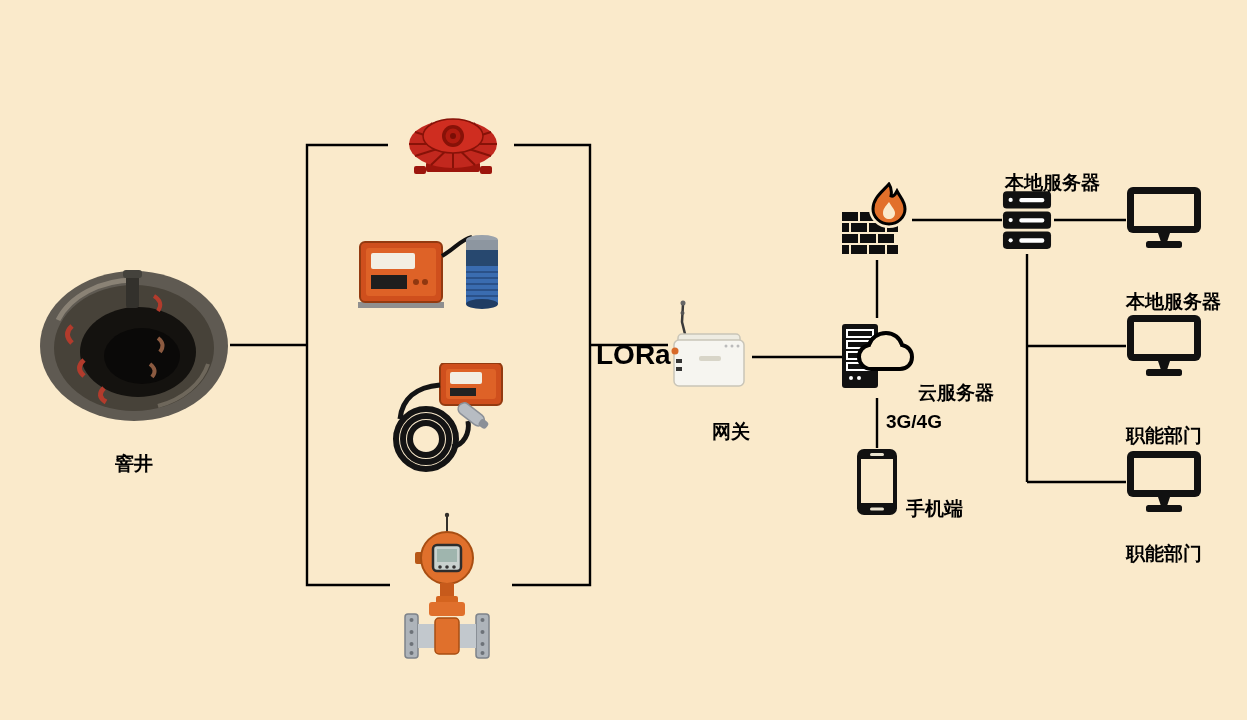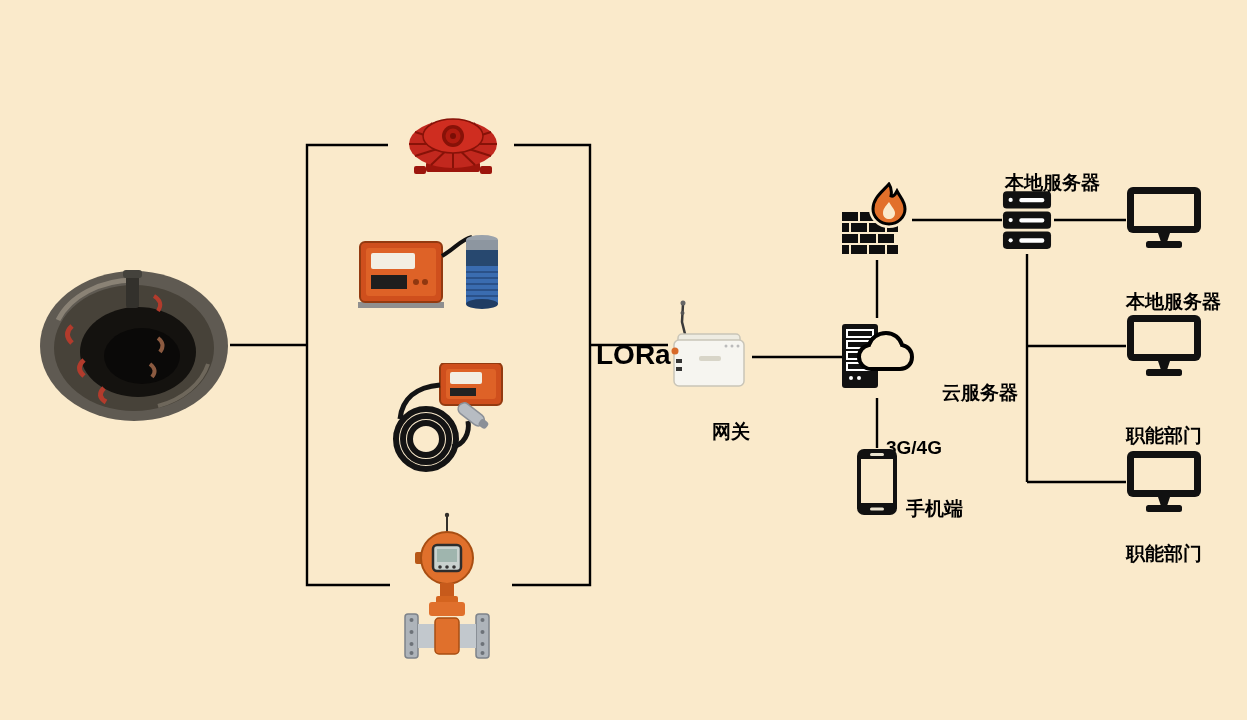--- a/index.html
+++ b/index.html
@@ -55,20 +55,21 @@
       <ellipse cx="104" cy="88" rx="38" ry="28" fill="#0A0908"></ellipse>
       <rect x="88" y="4" width="13" height="36" rx="3" fill="#33312C"></rect>
       <rect x="85" y="2" width="19" height="8" rx="3" fill="#44423C"></rect>
       <path d="M34 58 q-9 8 0 17" stroke="#B23B2C" stroke-width="5" fill="none"></path>
       <path d="M46 92 q-9 8 0 16" stroke="#B23B2C" stroke-width="5" fill="none"></path>
       <path d="M66 120 q-8 8 2 14" stroke="#B23B2C" stroke-width="5" fill="none"></path>
       <path d="M116 28 q10 6 4 15" stroke="#B23B2C" stroke-width="4" fill="none"></path>
       <path d="M120 70 q8 6 2 14 M112 96 q8 6 2 13" stroke="#8B5A40" stroke-width="4" fill="none"></path>
     </svg>
   </div>
+  <div class="label center" style="left:38px; top:428px; width:192px;">窨井</div>
 
   <div class="node" style="left:402px; top:100px; width:102px; height:80px;">
     <svg viewBox="0 0 102 80">
       <rect x="12" y="66" width="12" height="8" rx="2" fill="#9C150C"></rect>
       <rect x="78" y="66" width="12" height="8" rx="2" fill="#9C150C"></rect>
       <rect x="24" y="62" width="54" height="10" rx="2" fill="#9C150C"></rect>
       <ellipse cx="51" cy="44" rx="44" ry="24" fill="#C2281E"></ellipse>
       <g stroke="#871208" stroke-width="2">
         <line x1="51" y1="44" x2="95" y2="44"></line>
           <line x1="51" y1="44" x2="89" y2="56"></line>
@@ -214,23 +215,23 @@
         <rect x="9" y="14" width="26" height="7"></rect>
         <rect x="9" y="25" width="26" height="7"></rect>
         <rect x="9" y="36" width="26" height="7"></rect>
         <rect x="9" y="47" width="26" height="7"></rect>
       </g>
       <circle cx="13" cy="62" r="2" fill="#FFF"></circle>
         <circle cx="21" cy="62" r="2" fill="#FFF"></circle>
       <path d="M33 53 C 26 53 21 47 21 41 C 21 35 25 30 31 29 C 33 22 40 17 48 17 C 56 17 62 22 64 29 C 70 30 74 35 74 41 C 74 48 69 53 62 53 Z" fill="#FAEACB" stroke="#000" stroke-width="4"></path>
     </svg>
   </div>
-  <div class="label" style="left:942px; top:383px;">云服务器</div>
-
-  <div class="label" style="left:886px; top:412px;margin-top:26px;">3G/4G</div>
+  <div class="label" style="left:918px; top:383px;">云服务器</div>
+
+  <div class="label" style="left:886px; top:412px;">3G/4G</div>
 
   <div class="node" style="left:856px; top:448px; width:42px; height:68px;">
     <svg viewBox="0 0 42 68">
       <rect x="1" y="1" width="40" height="66" rx="7" fill="#111"></rect>
       <rect x="5" y="11" width="32" height="44" fill="#FAEACB"></rect>
       <rect x="14" y="5" width="14" height="3" rx="1.5" fill="#E9E2CF"></rect>
       <rect x="14" y="59.5" width="14" height="3" rx="1.5" fill="#E9E2CF"></rect>
     </svg>
   </div>
   <div class="label" style="left:906px; top:468px;margin-top:31px;">手机端</div>

